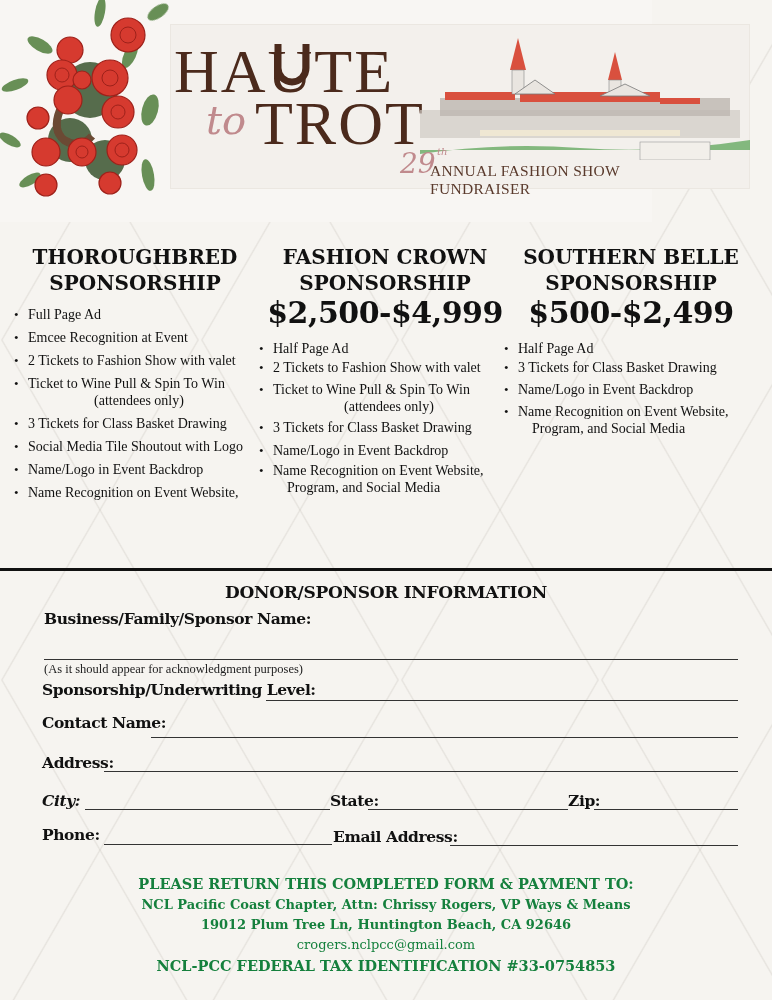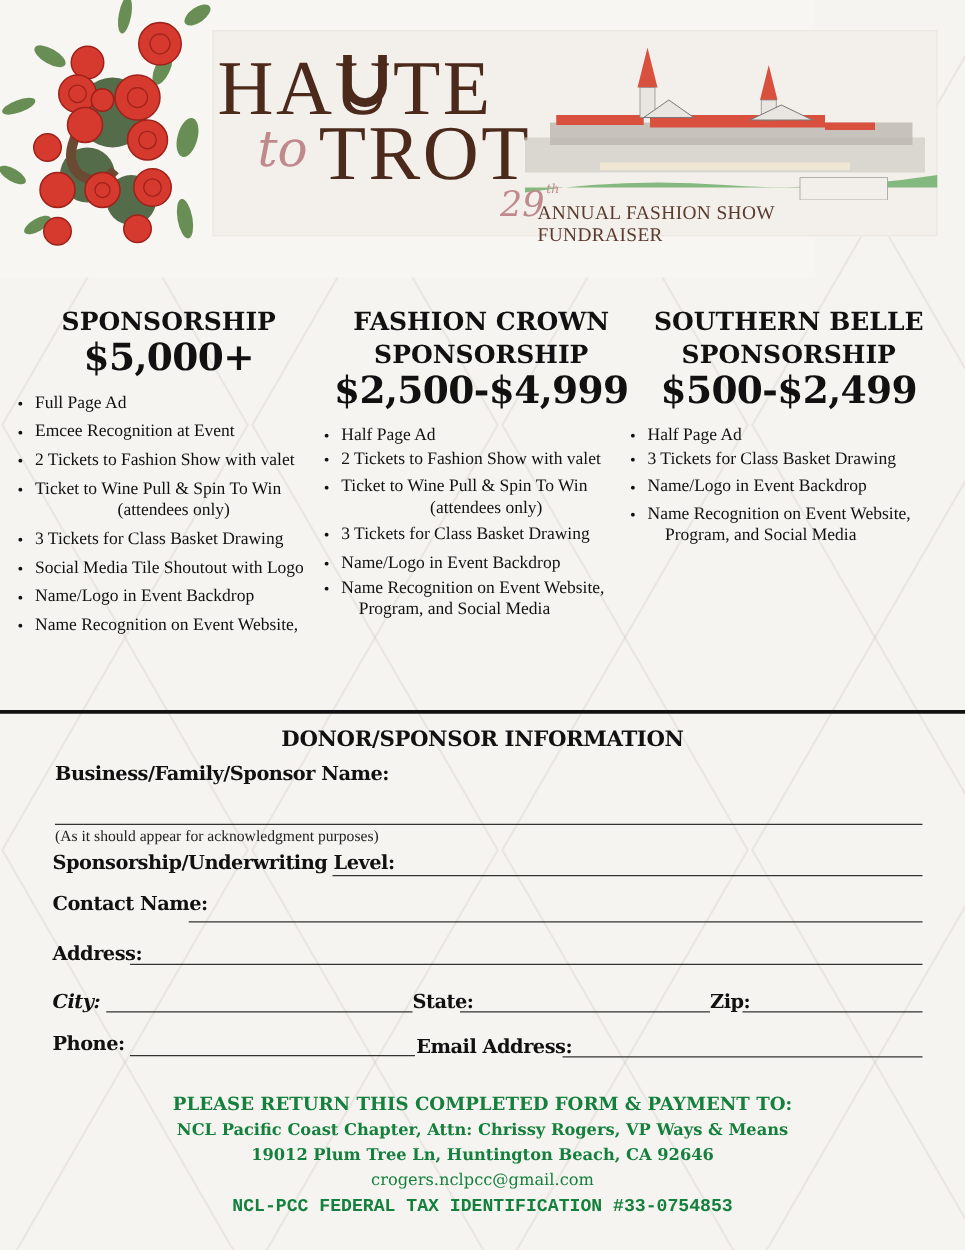--- a/index.html
+++ b/index.html
@@ -94,21 +94,21 @@
     position: absolute; font-family: "Liberation Serif", serif; font-size: 12.5px; color: #222;
   }
 
   
   .return-block {
     position: absolute; left: 0; top: 873px; width: 772px; text-align: center;
     font-family: "DejaVu Serif", serif; font-weight: bold; color: #15803d;
   }
   .return-block .r-head { font-size: 14.5px; line-height: 22px; }
   .return-block .r-line { font-size: 13px; line-height: 20px; }
-  .return-block .r-tax { font-size: 14.5px; line-height: 22px; font-family: Liberation Mono, monospace; }
+  .return-block .r-tax { font-size: 14.5px; line-height: 22px; }
 </style>
 </head>
 <body>
 
 <div class="header">
   <div class="header-panel"></div>
 
   <svg class="bouquet" viewBox="0 0 175 215">
     <g fill="#4f7d3a" opacity="0.85">
       <ellipse cx="158" cy="12" rx="12" ry="6" transform="rotate(-35 158 12)"></ellipse>
@@ -178,23 +178,23 @@
     <rect x="220" y="112" width="70" height="18" fill="#f2efea" stroke="#999" stroke-width="0.6"></rect>
   </svg>
 
   <div class="anniv-num">29</div>
   <div class="anniv-sup">th</div>
   <div class="anniv-text">ANNUAL FASHION SHOW FUNDRAISER</div>
 </div>
 
 <div class="tier" style="left:10px; top:244px; width:250px;">
   <div class="tier-name">
+    <div>THOROUGHBRED</div>
     <div>SPONSORSHIP</div>
   </div>
-  <div class="tier-price">$5,000+</div>
   <ul class="benefits" style="margin-top:10px;">
     <li style="margin-bottom:6px"><span>Full Page Ad</span></li>
     <li style="margin-bottom:6px"><span>Emcee Recognition at Event</span></li>
     <li style="margin-bottom:6px"><span>2 Tickets to Fashion Show with valet</span></li>
     <li style="margin-bottom:6px"><span>Ticket to Wine Pull &amp; Spin To Win</span><span class="sub">(attendees only)</span></li>
     <li style="margin-bottom:6px"><span>3 Tickets for Class Basket Drawing</span></li>
     <li style="margin-bottom:6px"><span>Social Media Tile Shoutout with Logo</span></li>
     <li style="margin-bottom:6px"><span>Name/Logo in Event Backdrop</span></li>
     <li><span>Name Recognition on Event Website,</span></li>
   </ul>

